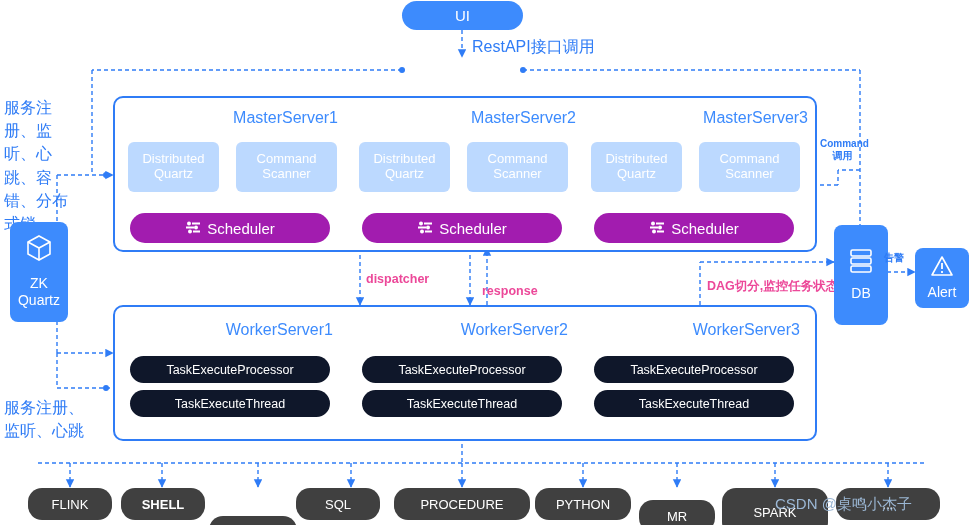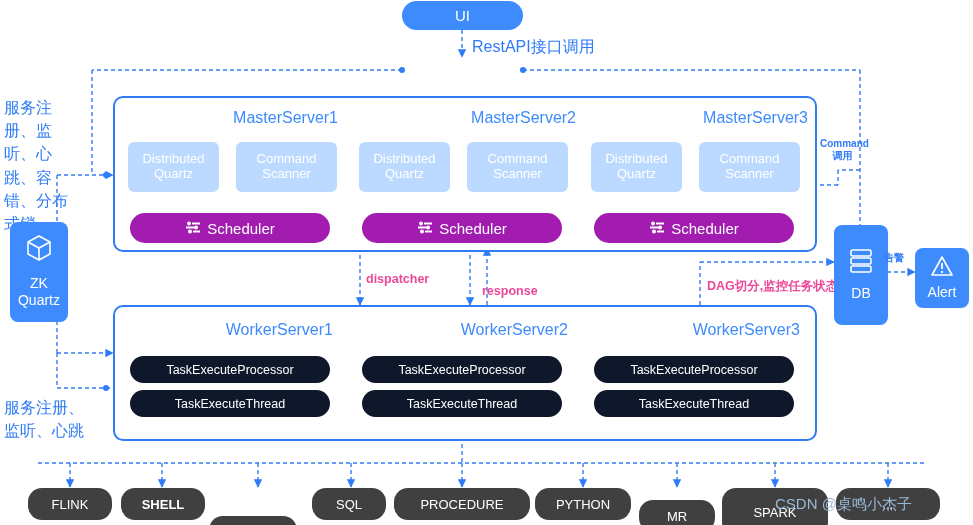--- a/index.html
+++ b/index.html
@@ -350,21 +350,21 @@
 
 <div class="abs box taskbar" style="left:28px;top:488px;width:84px;height:32px;">
   <span>FLINK</span>
 </div>
 <div class="abs box taskbar" style="left:121px;top:488px;width:84px;height:32px;font-weight:bold;">
   <span>SHELL</span>
 </div>
 <div class="abs box taskbar" style="left:209px;top:516px;width:88px;height:32px;">
   <span>SUBFLOW</span>
 </div>
-<div class="abs box taskbar" style="left:312px;top:488px;width:74px;height:32px;">
+<div class="abs box taskbar" style="left:296px;top:488px;width:84px;height:32px;">
   <span>SQL</span>
 </div>
 <div class="abs box taskbar" style="left:394px;top:488px;width:136px;height:32px;">
   <span>PROCEDURE</span>
 </div>
 <div class="abs box taskbar" style="left:535px;top:488px;width:96px;height:32px;">
   <span>PYTHON</span>
 </div>
 <div class="abs box taskbar" style="left:639px;top:492px;width:76px;height:32px;margin-top:8px;">
   <span>MR</span>

